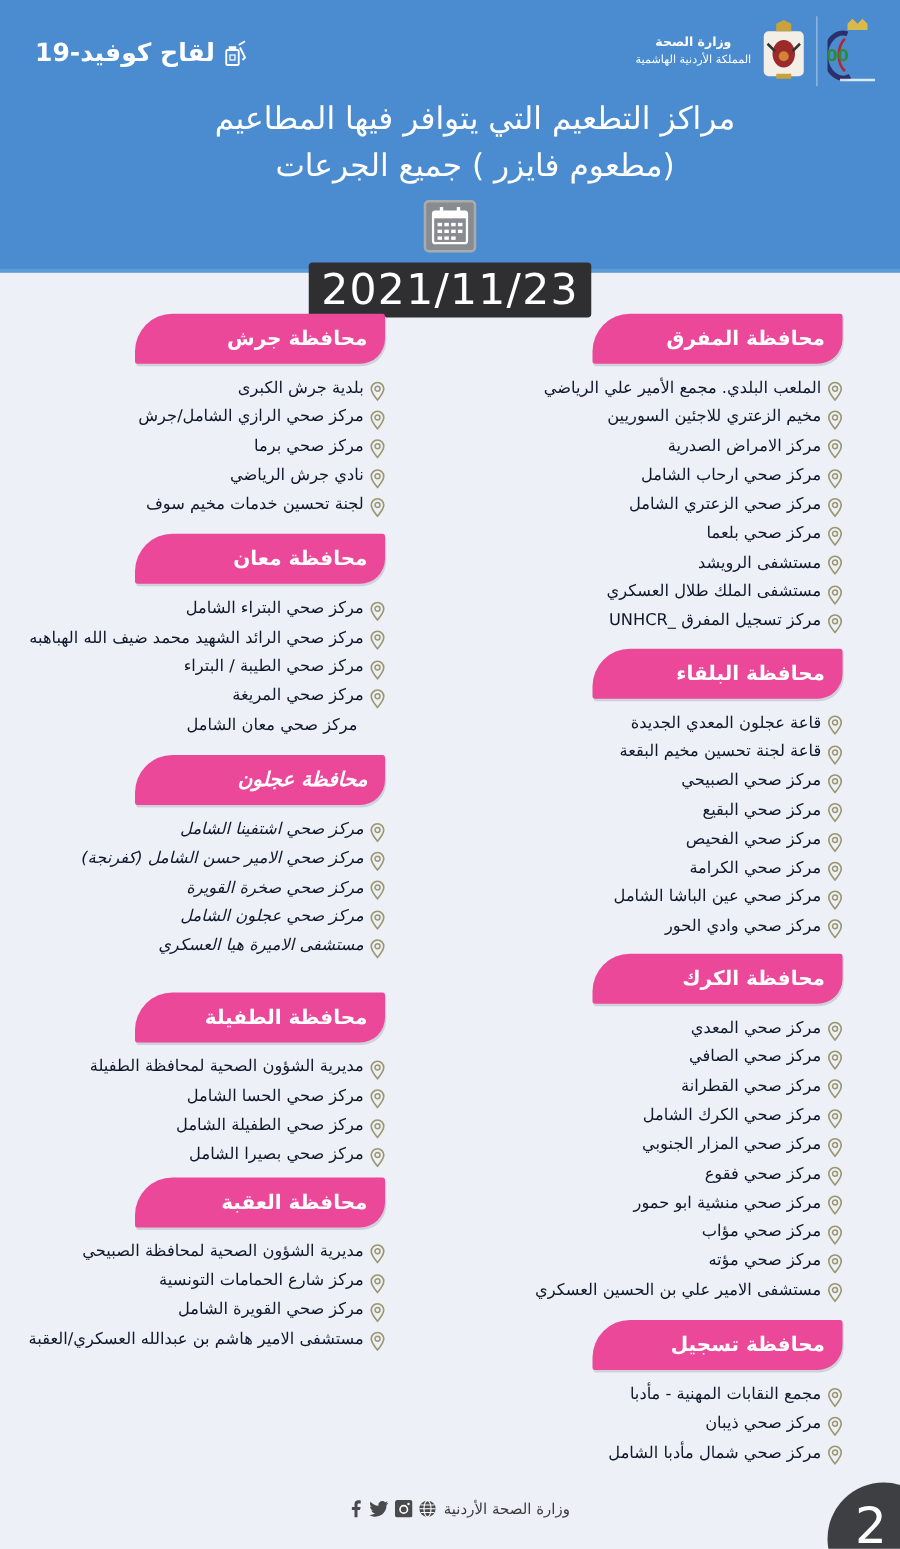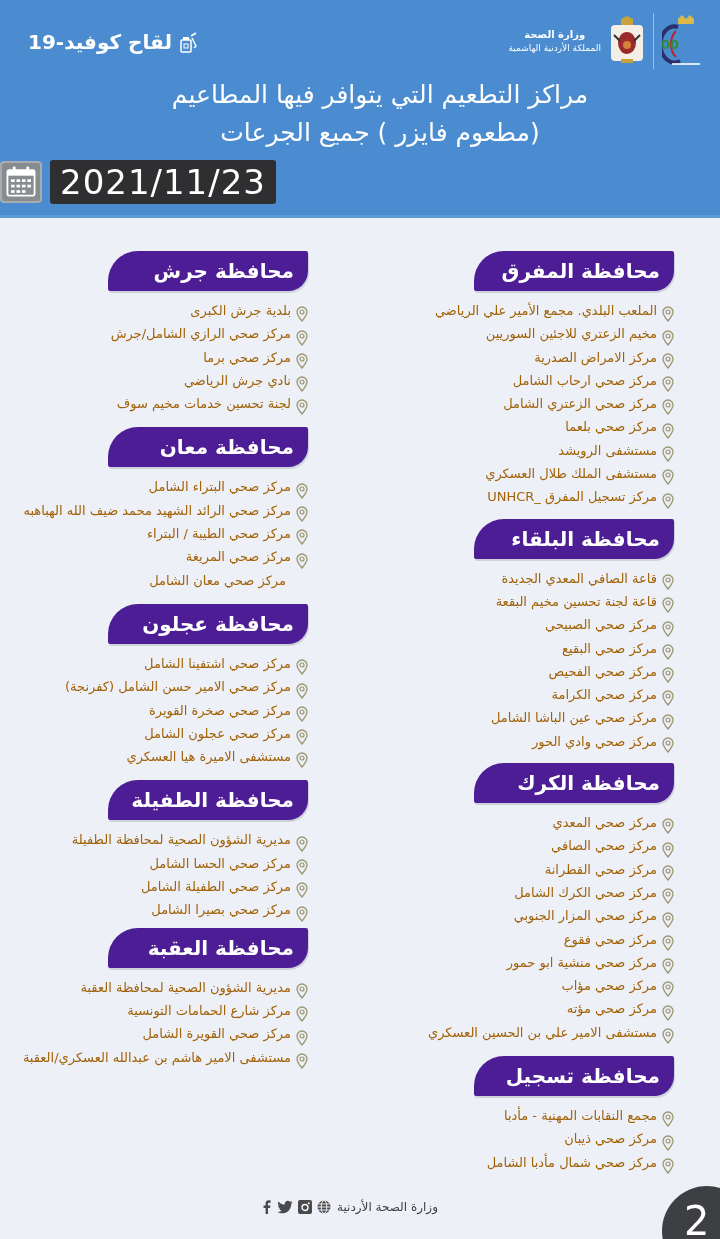--- a/index.html
+++ b/index.html
@@ -34,62 +34,62 @@
   }
   .vaccine-icon { width: 20px; height: 22px; }
   .title {
     position: absolute; left: 0; right: 0; text-align: center;
     color: #fff; font-size: 25px; direction: rtl; font-weight: normal; padding-left: 40px;
   }
   .title.l1 { top: 80px; }
   .title.l2 { top: 118px; }
   .date-row {
     position: absolute; top: 160px; left: 0; right: 0;
-    display: flex; justify-content: flex-start; align-items: center; gap: 8px;
+    display: flex; justify-content: flex-start; align-items: center; gap: 8px; flex-direction: column;
   }
   .calendar-icon {
     width: 42px; height: 42px; background: #888c90; border-radius: 4px;
     position: relative; border: 2px solid #a9acaf;
   }
   .date-box {
     background: #2f2f31; color: #fff; font-size: 34px; letter-spacing: 1px;
     padding: 2px 10px; border-radius: 3px; height: 44px; line-height: 40px;
     font-family: "DejaVu Sans", sans-serif;
   }
   .col { position: absolute; direction: rtl; }
   .col.right { right: 46px; top: 251px; width: 320px; }
   .col.left { right: 412px; top: 251px; width: 300px; }
   .section { margin-bottom: 6px; }
   .gov-heading {
     display: inline-block;
-    background: #4c1d95;
+    background: #ec4899;
     color: #fff;
-    font-size: 20px; font-weight: bold;
+    font-size: 16px; font-weight: bold;
     height: 40px; line-height: 40px;
     width: 200px;
     padding-right: 14px;
     border-radius: 0 3px 22px 0;
     border-top-left-radius: 26px;
     border-bottom-right-radius: 3px;
     border-top-right-radius: 3px;
     border-bottom-left-radius: 3px;
     margin-bottom: 8px;
     box-shadow: 1px 2px 0 #cfd2da;
   }
   .gov-heading.leaf { border-radius: 30px 2px 20px 2px; border-top-right-radius: 2px; }
   .sites { list-style: none; }
   .site {
-    display: flex; align-items: flex-end; gap: 5px;
-    font-size: 13px; line-height: 23.3px; color: #a16207;
+    display: flex; align-items: center; gap: 5px;
+    font-size: 13px; line-height: 23.3px; color: #0f172a;
   }
   .pin-icon { width: 12px; height: 16px; flex: none; margin-top: 4px; }
   .pin-icon.hidden { visibility: hidden; width: 0; }
   .site-text { display: block; }
   .footer {
-    position: absolute; top: 1200px; left: 262px;
+    position: absolute; top: 1200px; left: 280px;
     display: flex; align-items: center; gap: 6px; direction: rtl;
     font-size: 12px; color: #3c3c3f;
   }
   .social { display: flex; gap: 5px; align-items: center; direction: ltr; }
   .page-number {
     position: absolute; left: 662px; top: 1186px;
     width: 90px; height: 90px; border-radius: 50%;
     background: #3e3f42; color: #fff;
     font-size: 40px;
   }
@@ -226,21 +226,21 @@
             </svg></span>
           <span class="site-text">مركز تسجيل المفرق _UNHCR</span>
         </li>
       </ul></div>
     <div class="section" style="margin-bottom: 10px;"><div class="gov-heading leaf">محافظة البلقاء</div><ul class="sites">
         <li class="site">
           <span class="pin-icon"><svg viewBox="0 0 12 16">
               <path d="M6 15 C6 15 1 9 1 6 a5 5 0 0 1 10 0 C11 9 6 15 6 15z" fill="none" stroke="#9a9670" stroke-width="1.3"></path>
               <circle cx="6" cy="6" r="2" fill="none" stroke="#9a9670" stroke-width="1.2"></circle>
             </svg></span>
-          <span class="site-text">قاعة الصافي المعدي الجديدة</span>
+          <span class="site-text">قاعة عجلون المعدي الجديدة</span>
         </li>
         <li class="site">
           <span class="pin-icon"><svg viewBox="0 0 12 16">
               <path d="M6 15 C6 15 1 9 1 6 a5 5 0 0 1 10 0 C11 9 6 15 6 15z" fill="none" stroke="#9a9670" stroke-width="1.3"></path>
               <circle cx="6" cy="6" r="2" fill="none" stroke="#9a9670" stroke-width="1.2"></circle>
             </svg></span>
           <span class="site-text">قاعة لجنة تحسين مخيم البقعة</span>
         </li>
         <li class="site">
           <span class="pin-icon"><svg viewBox="0 0 12 16">
@@ -446,21 +446,21 @@
               <path d="M6 15 C6 15 1 9 1 6 a5 5 0 0 1 10 0 C11 9 6 15 6 15z" fill="none" stroke="#9a9670" stroke-width="1.3"></path>
               <circle cx="6" cy="6" r="2" fill="none" stroke="#9a9670" stroke-width="1.2"></circle>
             </svg></span>
           <span class="site-text">مركز صحي المريغة</span>
         </li>
         <li class="site">
           <span class="pin-icon hidden"></span>
           <span class="site-text" style="padding-right: 17px;">مركز صحي معان الشامل</span>
         </li>
       </ul></div>
-    <div class="section" style="margin-bottom: 12px;"><div class="gov-heading leaf">محافظة عجلون</div><ul class="sites">
+    <div class="section" style="margin-bottom: 26px; font-style: italic;"><div class="gov-heading leaf">محافظة عجلون</div><ul class="sites">
         <li class="site">
           <span class="pin-icon"><svg viewBox="0 0 12 16">
               <path d="M6 15 C6 15 1 9 1 6 a5 5 0 0 1 10 0 C11 9 6 15 6 15z" fill="none" stroke="#9a9670" stroke-width="1.3"></path>
               <circle cx="6" cy="6" r="2" fill="none" stroke="#9a9670" stroke-width="1.2"></circle>
             </svg></span>
           <span class="site-text">مركز صحي اشتفينا الشامل</span>
         </li>
         <li class="site">
           <span class="pin-icon"><svg viewBox="0 0 12 16">
               <path d="M6 15 C6 15 1 9 1 6 a5 5 0 0 1 10 0 C11 9 6 15 6 15z" fill="none" stroke="#9a9670" stroke-width="1.3"></path>
@@ -519,21 +519,21 @@
             </svg></span>
           <span class="site-text">مركز صحي بصيرا الشامل</span>
         </li>
       </ul></div>
     <div class="section" style="margin-bottom: 8px;"><div class="gov-heading leaf">محافظة العقبة</div><ul class="sites">
         <li class="site">
           <span class="pin-icon"><svg viewBox="0 0 12 16">
               <path d="M6 15 C6 15 1 9 1 6 a5 5 0 0 1 10 0 C11 9 6 15 6 15z" fill="none" stroke="#9a9670" stroke-width="1.3"></path>
               <circle cx="6" cy="6" r="2" fill="none" stroke="#9a9670" stroke-width="1.2"></circle>
             </svg></span>
-          <span class="site-text">مديرية الشؤون الصحية لمحافظة العقبة</span>
+          <span class="site-text">مديرية الشؤون الصحية لمحافظة الصبيحي</span>
         </li>
         <li class="site">
           <span class="pin-icon"><svg viewBox="0 0 12 16">
               <path d="M6 15 C6 15 1 9 1 6 a5 5 0 0 1 10 0 C11 9 6 15 6 15z" fill="none" stroke="#9a9670" stroke-width="1.3"></path>
               <circle cx="6" cy="6" r="2" fill="none" stroke="#9a9670" stroke-width="1.2"></circle>
             </svg></span>
           <span class="site-text">مركز شارع الحمامات التونسية</span>
         </li>
         <li class="site">
           <span class="pin-icon"><svg viewBox="0 0 12 16">

